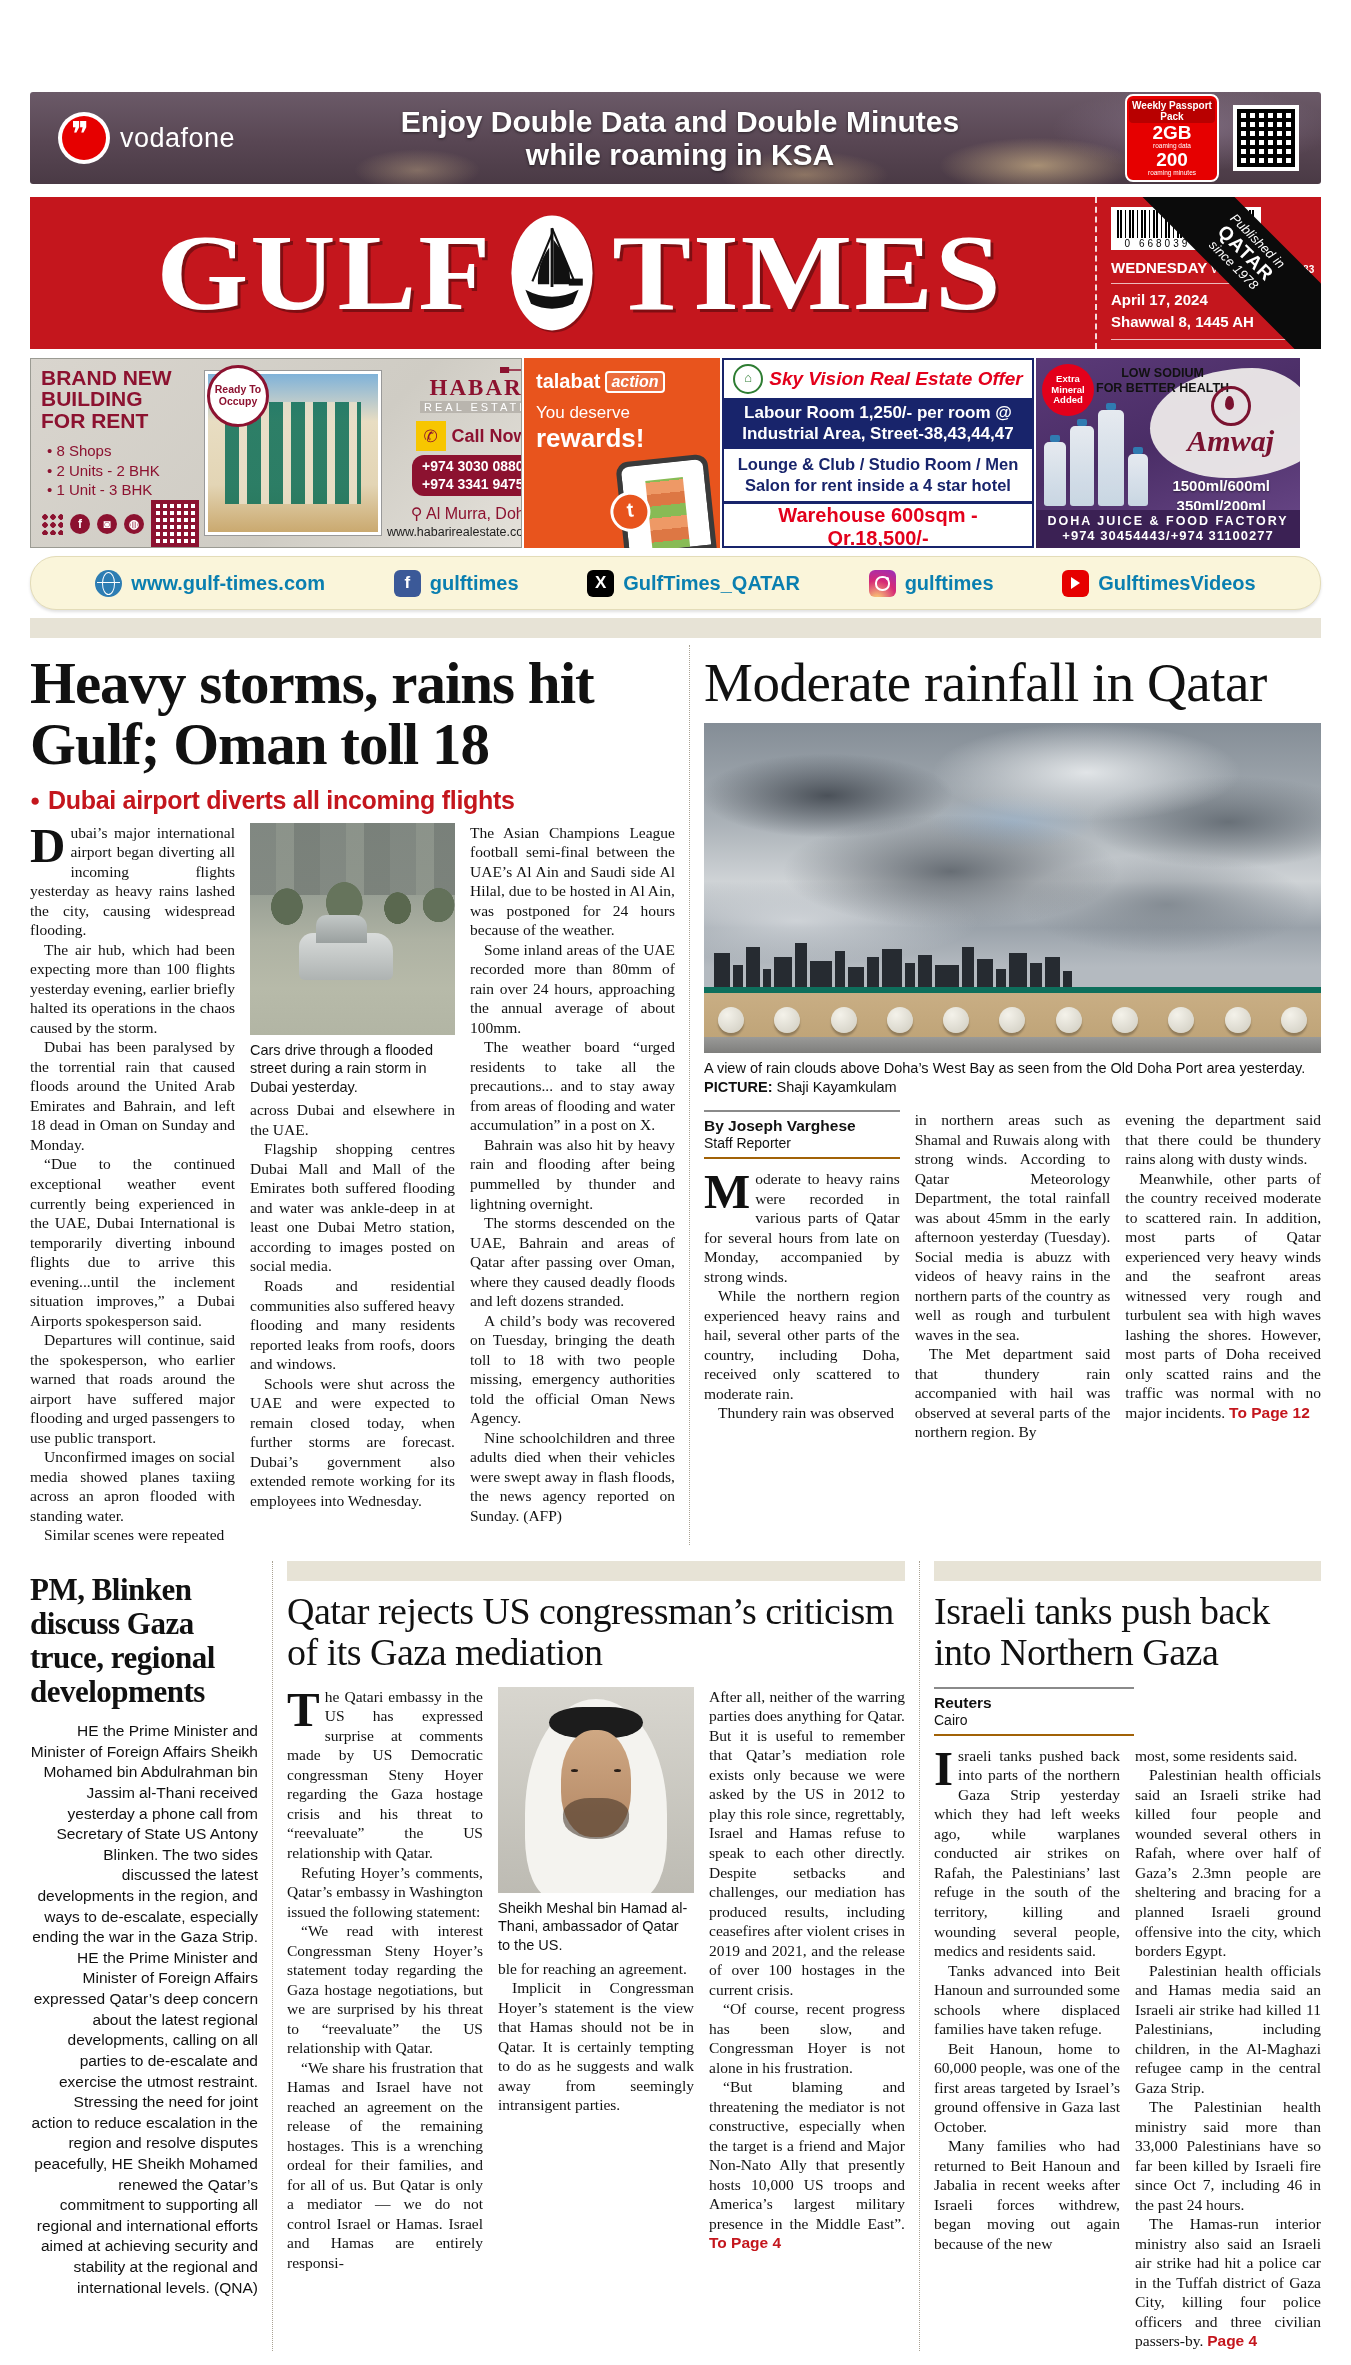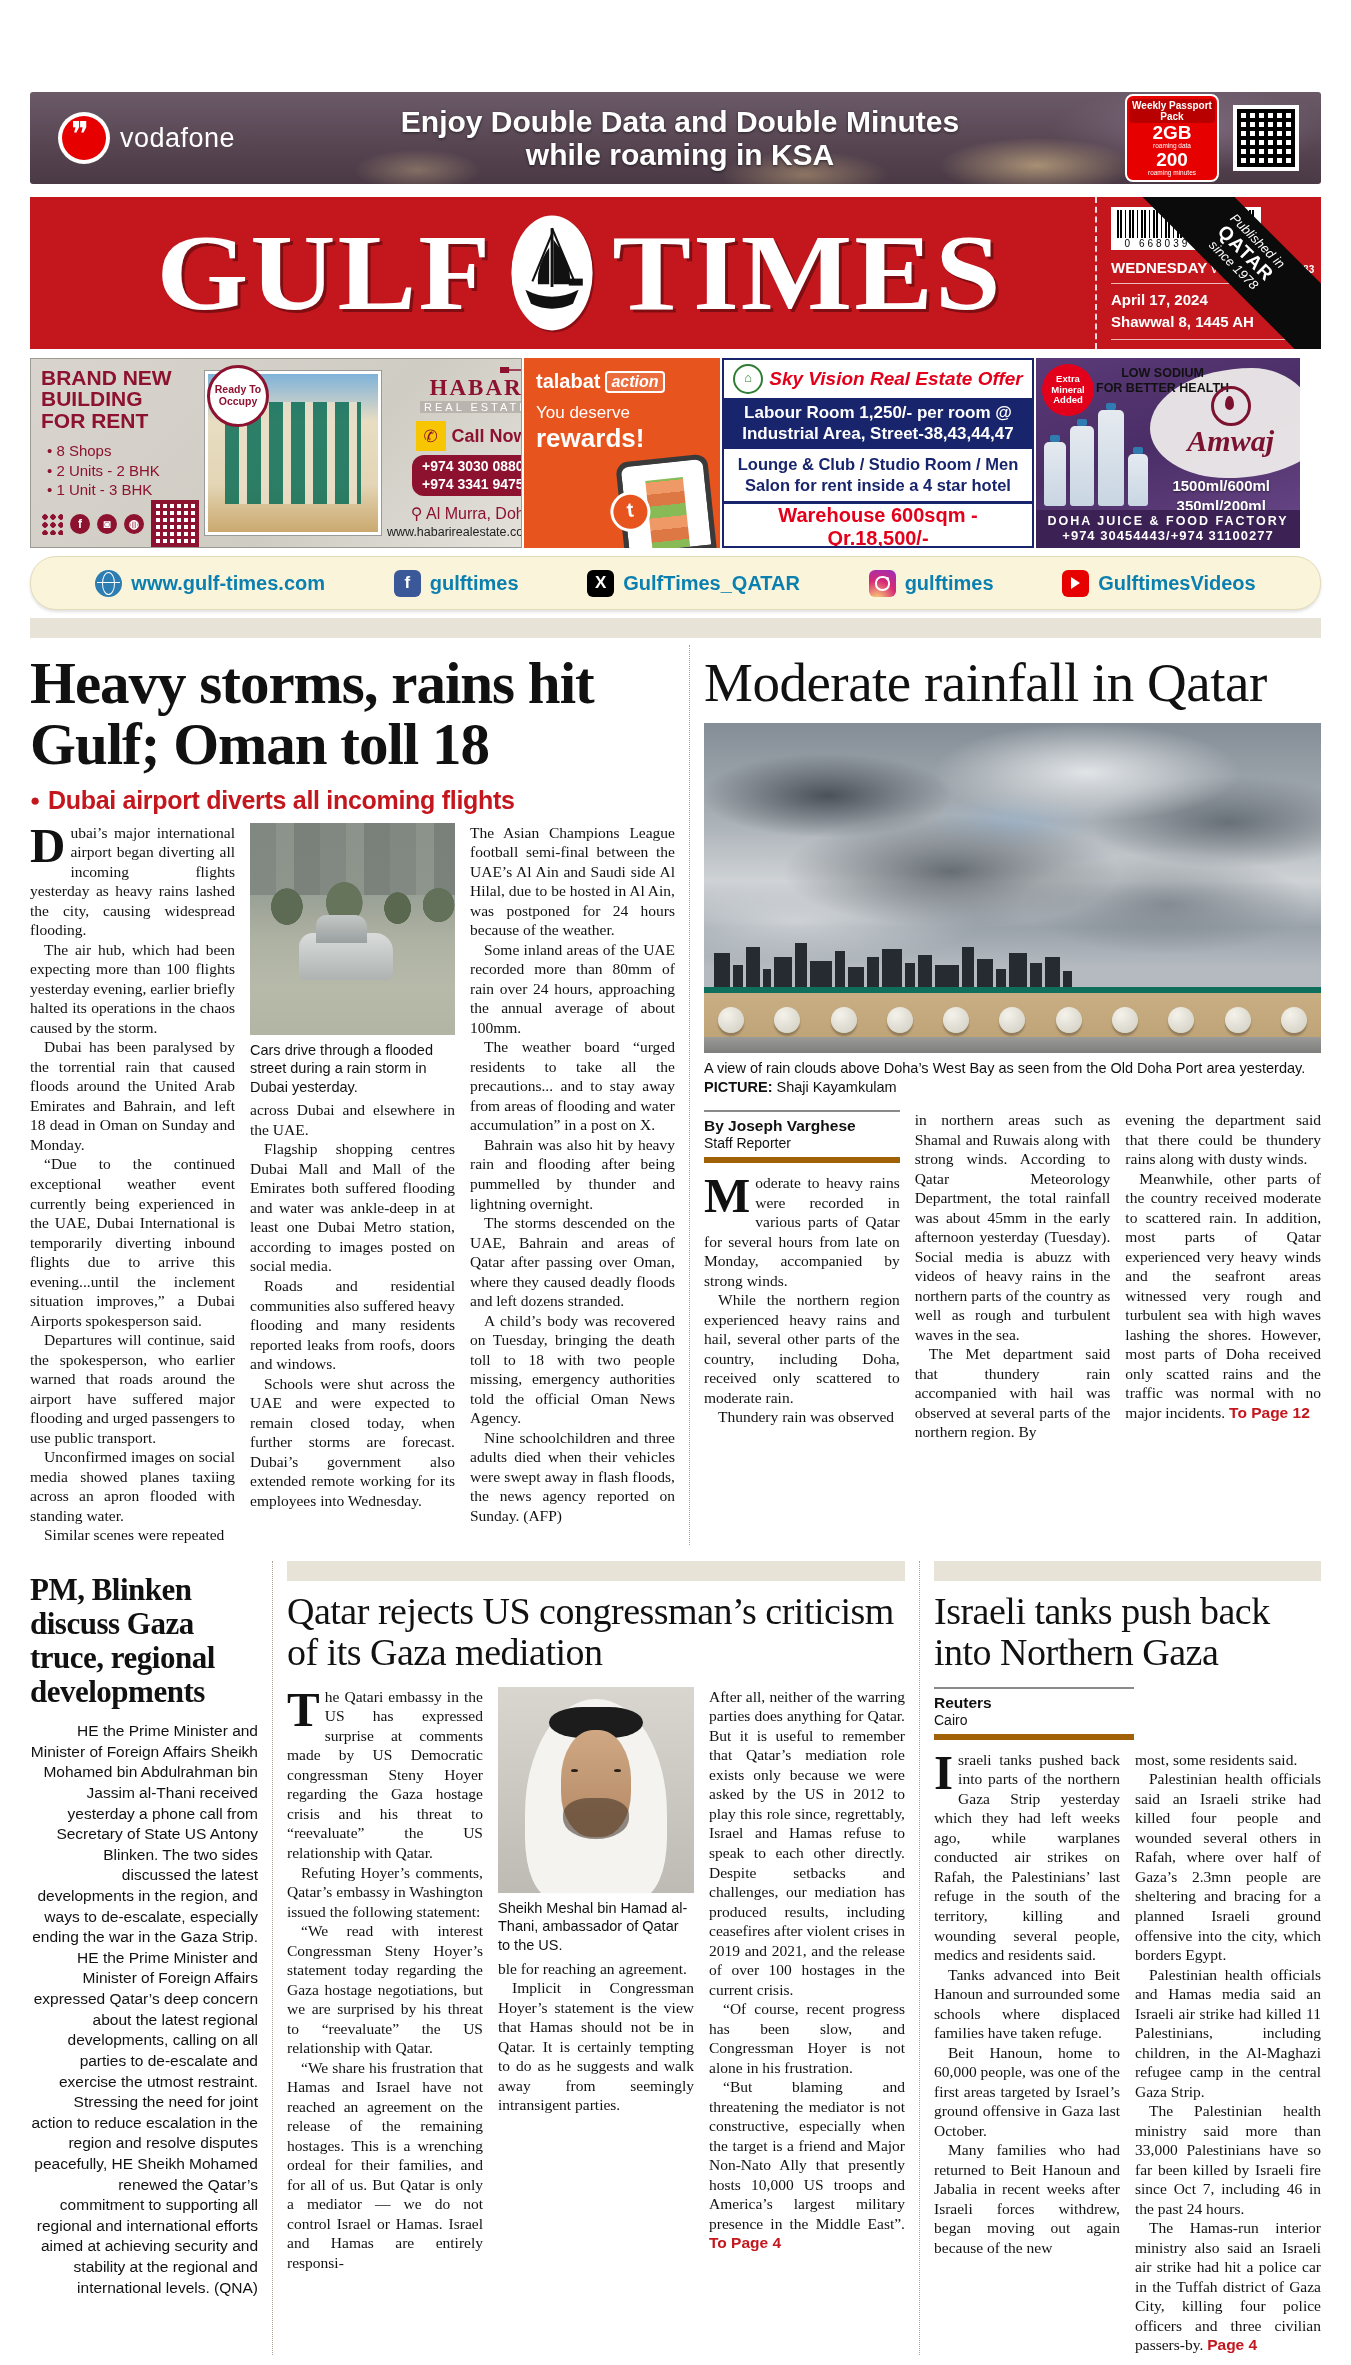--- a/index.html
+++ b/index.html
@@ -152,21 +152,21 @@
     font-weight:bold;font-size:25px;margin:10px 0 6px 0;letter-spacing:-.3px;}
   .subhead .dot{font-size:17px;line-height:1;}
   .cols{display:flex;gap:15px;margin-top:8px;}
   .col{flex:1;min-width:0;}
   .body p{margin:0;font-size:15.5px;line-height:1.26;text-align:justify;text-indent:14px;}
   .body p:first-child{text-indent:0;}
   .dc > p:first-child::first-letter{float:left;font-size:49px;line-height:.82;font-weight:bold;padding:3px 5px 0 0;}
   .sans-body p{font-family:"Liberation Sans",sans-serif;font-size:15.5px;line-height:1.33;text-align:right;text-indent:0;margin:0 0 2px 0;}
   .caption{font-family:"Liberation Sans",sans-serif;font-size:14.5px;line-height:1.28;padding:6px 0 4px 0;}
   .caption b{font-weight:bold;}
-  .byline-block{border-top:2px solid #8a8a8a;border-bottom:6px solid #a16207;padding:5px 0 6px 0;margin-bottom:10px;
+  .byline-block{border-top:2px solid #8a8a8a;border-bottom:2px solid #a16207;padding:5px 0 6px 0;margin-bottom:10px;
     font-family:"Liberation Sans",sans-serif;}
   .byline-block .by{font-weight:bold;font-size:15.5px;}
   .byline-block .role{font-size:14px;}
   .goto{color:#c4161d;font-family:"Liberation Sans",sans-serif;font-weight:bold;}
   .vdiv{border-left:1px dotted #a9a294;margin:0 0;}
 
   
   .row1{display:flex;margin-top:7px;}
   .row1-left{width:645px;flex:0 0 auto;padding-right:14px;}
   .row1-right{flex:1;padding-left:14px;min-width:0;}

